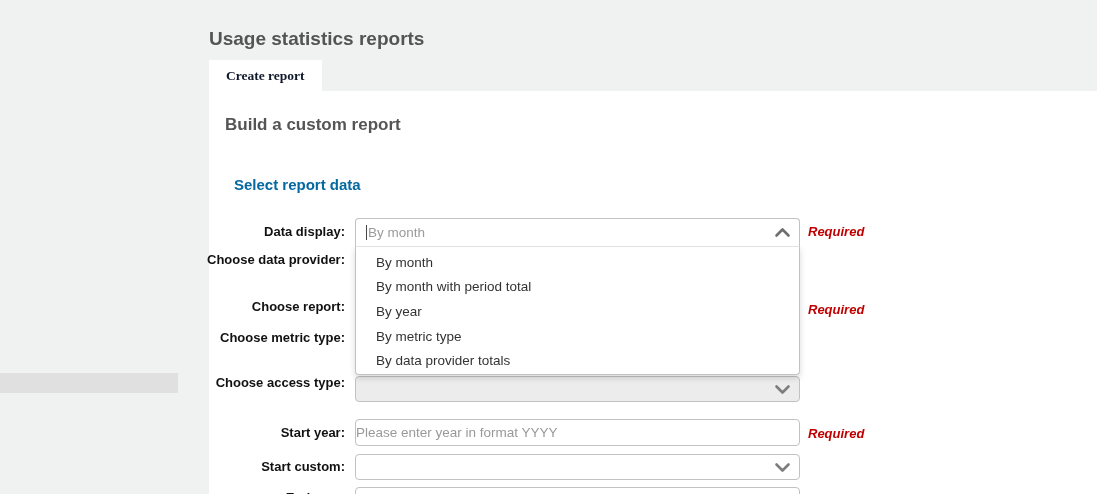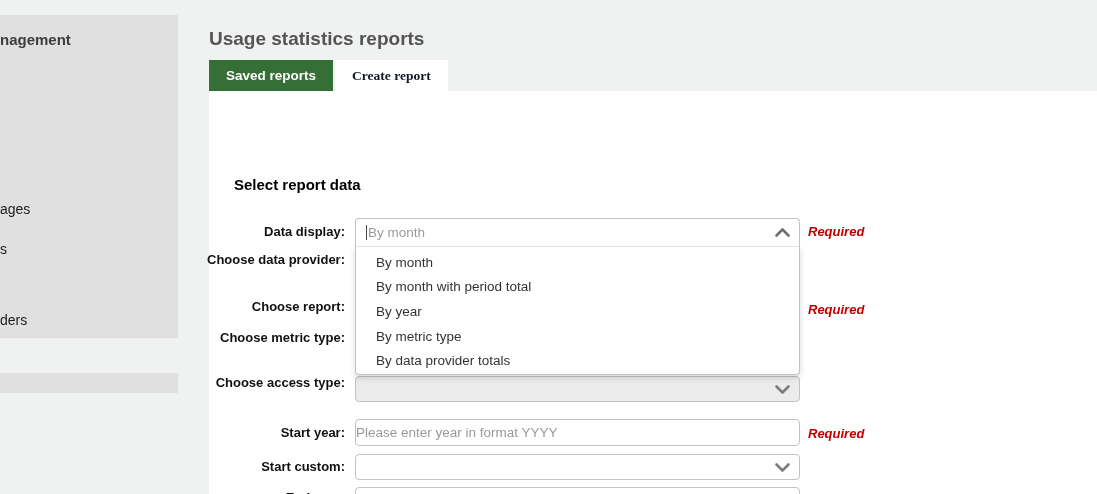--- a/index.html
+++ b/index.html
@@ -20,21 +20,21 @@
   
   .page-title { position:absolute; left:209px; top:28px; font-size:19px; font-weight:bold; color:#545454; }
 
   .tabbar { position:absolute; left:209px; top:60px; height:31px; display:flex; }
   .tab { height:31px; display:flex; align-items:center; padding:0 17px; font-size:13.5px; font-weight:bold; cursor:pointer; }
   .tab-saved { background:#366e38; color:#ffffff; margin-right:2px; }
   .tab-create { background:#ffffff; color:#0f172a;font-family:Liberation Serif, serif; }
 
   .panel { position:absolute; left:209px; top:91px; width:888px; height:403px; background:#ffffff; }
   .panel-heading { position:absolute; left:225px; top:115px; font-size:17px; font-weight:bold; color:#555555; }
-  .section-heading { position:absolute; left:234px; top:176px; font-size:15px; font-weight:bold; color:#000000; }
+  .section-heading { position:absolute; left:234px; top:176px; font-size:15px; font-weight:bold; color:#0369a1; }
 
   
   .flabel { position:absolute; left:205px; width:140px; display:flex; justify-content:flex-end; align-items:center;
             text-align:right; font-size:13px; font-weight:bold; color:#111111; line-height:16px; }
   .flabel.two { align-items:flex-start;text-align:right; }
   .ctrl { position:absolute; left:355px; width:445px; background:#ffffff; border:1px solid #c2c2c2; border-radius:4px; }
   .selectbox { height:26px; display:flex; align-items:center; justify-content:flex-end; padding-right:8px; }
   .selectbox.disabled { background:#ececec; }
   .chev { display:inline-flex; }
   .required { position:absolute; left:808px; font-size:13px; font-style:italic; font-weight:bold; color:#c00000; white-space:nowrap;text-align:right; }
@@ -55,37 +55,31 @@
                       font-family:"Liberation Sans","DejaVu Sans",sans-serif; }
   .text-input input::placeholder { color:#999999; opacity:1; }
 
   .covered { z-index:1; }
 </style>
 </head>
 <body>
 
 <div class="stage">
 
-  <div class="sidebar-block sb1">
-    <div class="sb-heading">nagement</div>
-    <div class="sb-item i1">ages</div>
-    <div class="sb-item i2">s</div>
-    <div class="sb-item i3">ders</div>
-  </div>
   <div class="sidebar-block sb2"></div>
 
   <h1 class="page-title">Usage statistics reports</h1>
 
   <div class="panel"></div>
 
   <div class="tabbar">
-    <div class="tab tab-saved">Saved reports</div>
     <div class="tab tab-create">Create report</div>
   </div>
 
+  <h2 class="panel-heading">Build a custom report</h2>
   <h3 class="section-heading">Select report data</h3>
 
   <div class="flabel" style="top:218px; height:28px;">Data display:</div>
   <div class="combo-input">
     <span class="combo-caret"></span>
     <span class="combo-value">By month</span>
     <span class="chev">
       <svg width="17" height="13" viewBox="0 0 17 13">
           <path d="M2.5 9.5 L8.5 3.5 L14.5 9.5" stroke="#6e6e6e" stroke-width="2.6" fill="none" stroke-linecap="round" stroke-linejoin="round"></path>
         </svg>

